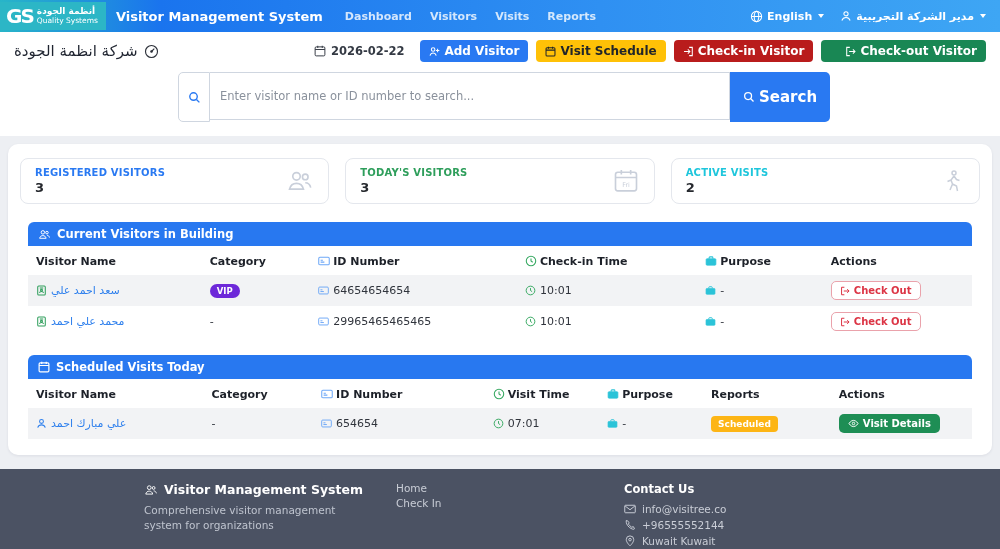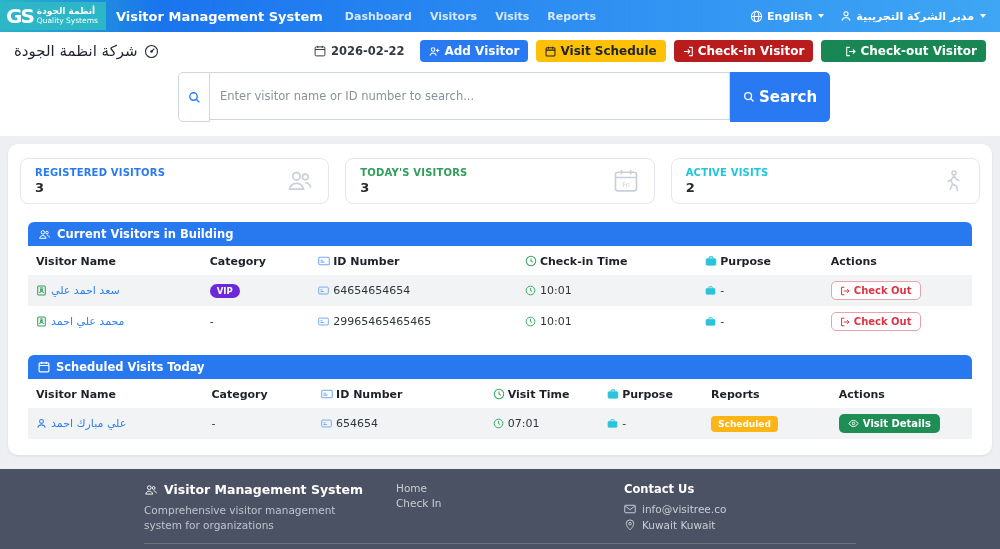--- a/index.html
+++ b/index.html
@@ -419,20 +419,26 @@
         <div class="fcol-title">Contact Us</div>
         <div class="fcontact">
           <svg width="12" height="12" viewBox="0 0 16 16" fill="none" stroke="#c9cdd6" stroke-width="1.3">
               <rect x="1" y="3" width="14" height="10" rx="1"></rect>
               <path d="M1.5 4l6.5 5 6.5-5"></path>
             </svg>
           <span>info@visitree.co</span>
         </div>
         <div class="fcontact">
           <svg width="12" height="12" viewBox="0 0 16 16" fill="none" stroke="#c9cdd6" stroke-width="1.3">
+              <path d="M3 2c-.5 3 1 6.5 4 9s6.5 3.5 7 2l-1.5-2.8-2.5.8-4-4 .8-2.5L4 2z"></path>
+            </svg>
+          <span>+96555552144</span>
+        </div>
+        <div class="fcontact">
+          <svg width="12" height="12" viewBox="0 0 16 16" fill="none" stroke="#c9cdd6" stroke-width="1.3">
               <path d="M8 14.5S3 9.8 3 6.2A5 5 0 0113 6.2C13 9.8 8 14.5 8 14.5z"></path>
               <circle cx="8" cy="6.2" r="1.7"></circle>
             </svg>
           <span>Kuwait Kuwait</span>
         </div>
       </div>
     </div>
     <div class="footer-bottom">
       <span>© 2026 All rights reserved</span>
       <span>

